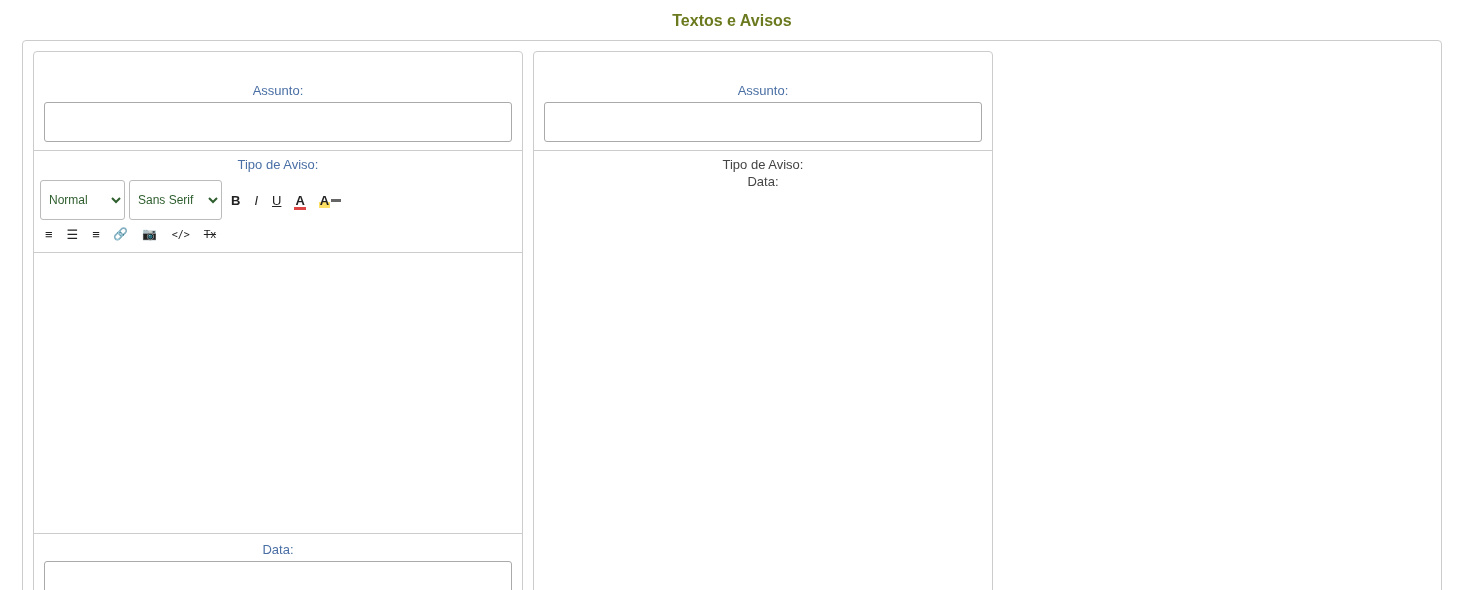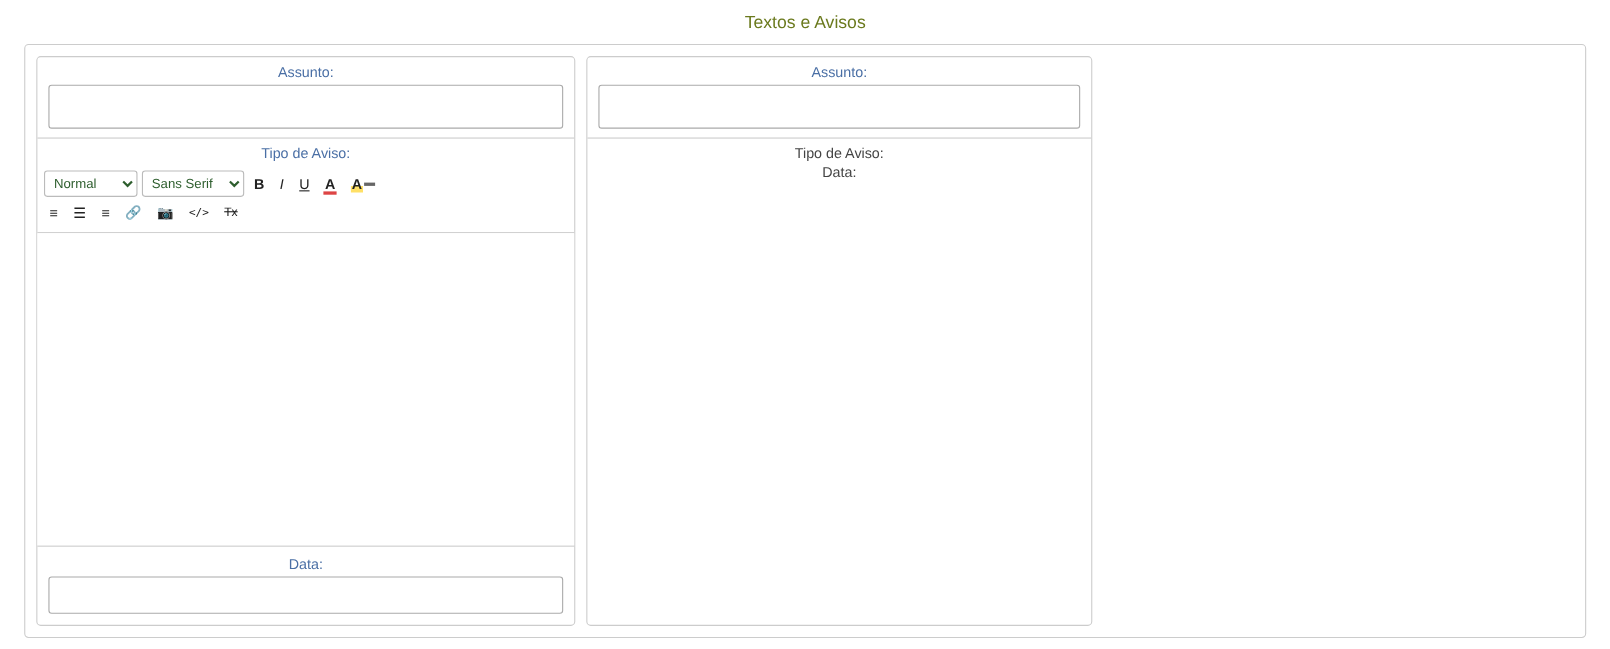--- a/index.html
+++ b/index.html
@@ -8,21 +8,21 @@
       background: #fff;
       width: 1464px;
       min-height: 590px;
       display: flex;
       flex-direction: column;
       align-items: center;
     }
     .page-title {
       color: #6b7a1e;
       font-size: 16px;
-      font-weight: 400;
+      font-weight: 700;
       margin: 12px 0 10px 0;
       text-align: center;
       width: 100%;
     }
     .outer-container {
       border: 1px solid #ccc;
       border-radius: 4px;
       width: 1420px;
       display: flex;
       flex-direction: row;
@@ -38,20 +38,21 @@
       min-height: 510px;
       display: flex;
       flex-direction: column;
       padding: 0;
     }
     .field-label {
       color: #4a6fa5;
       font-size: 13px;
       text-align: center;
       padding: 6px 0 4px 0;
+      margin-top: 25px;
     }
     .assunto-input {
       border: 1px solid #aaa;
       border-radius: 3px;
       height: 40px;
       margin: 0 10px 8px 10px;
       width: calc(100% - 20px);
       font-size: 13px;
       padding: 4px 6px;
       outline: none;
@@ -80,21 +81,21 @@
       gap: 4px;
       margin-bottom: 2px;
     }
     .toolbar-select {
       border: 1px solid #bbb;
       border-radius: 3px;
       font-size: 12px;
       padding: 2px 4px;
       background: #fff;
       color: #2e5e2e;
-      height: 24px;
+      height: 40px;
       cursor: pointer;
     }
     .toolbar-btn {
       border: none;
       background: transparent;
       font-size: 13px;
       padding: 2px 5px;
       cursor: pointer;
       color: #222;
       border-radius: 2px;

